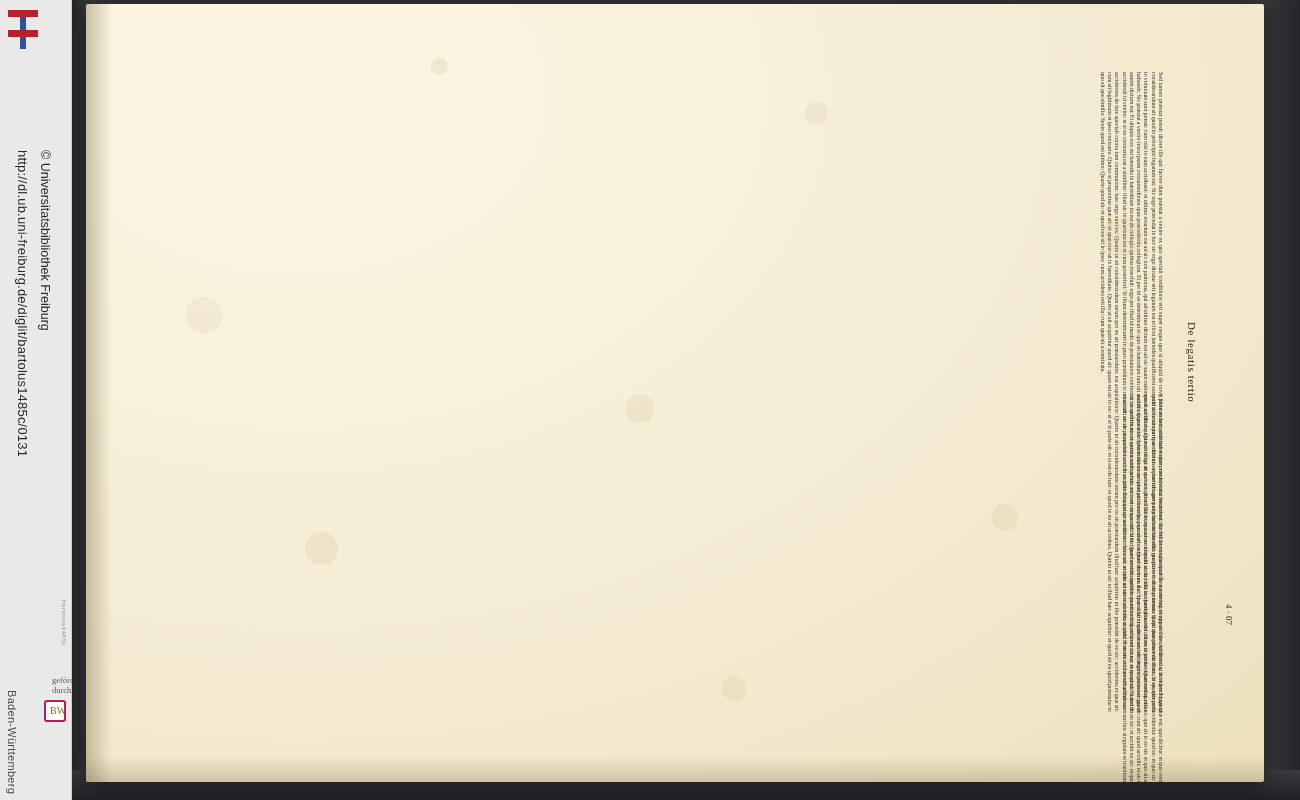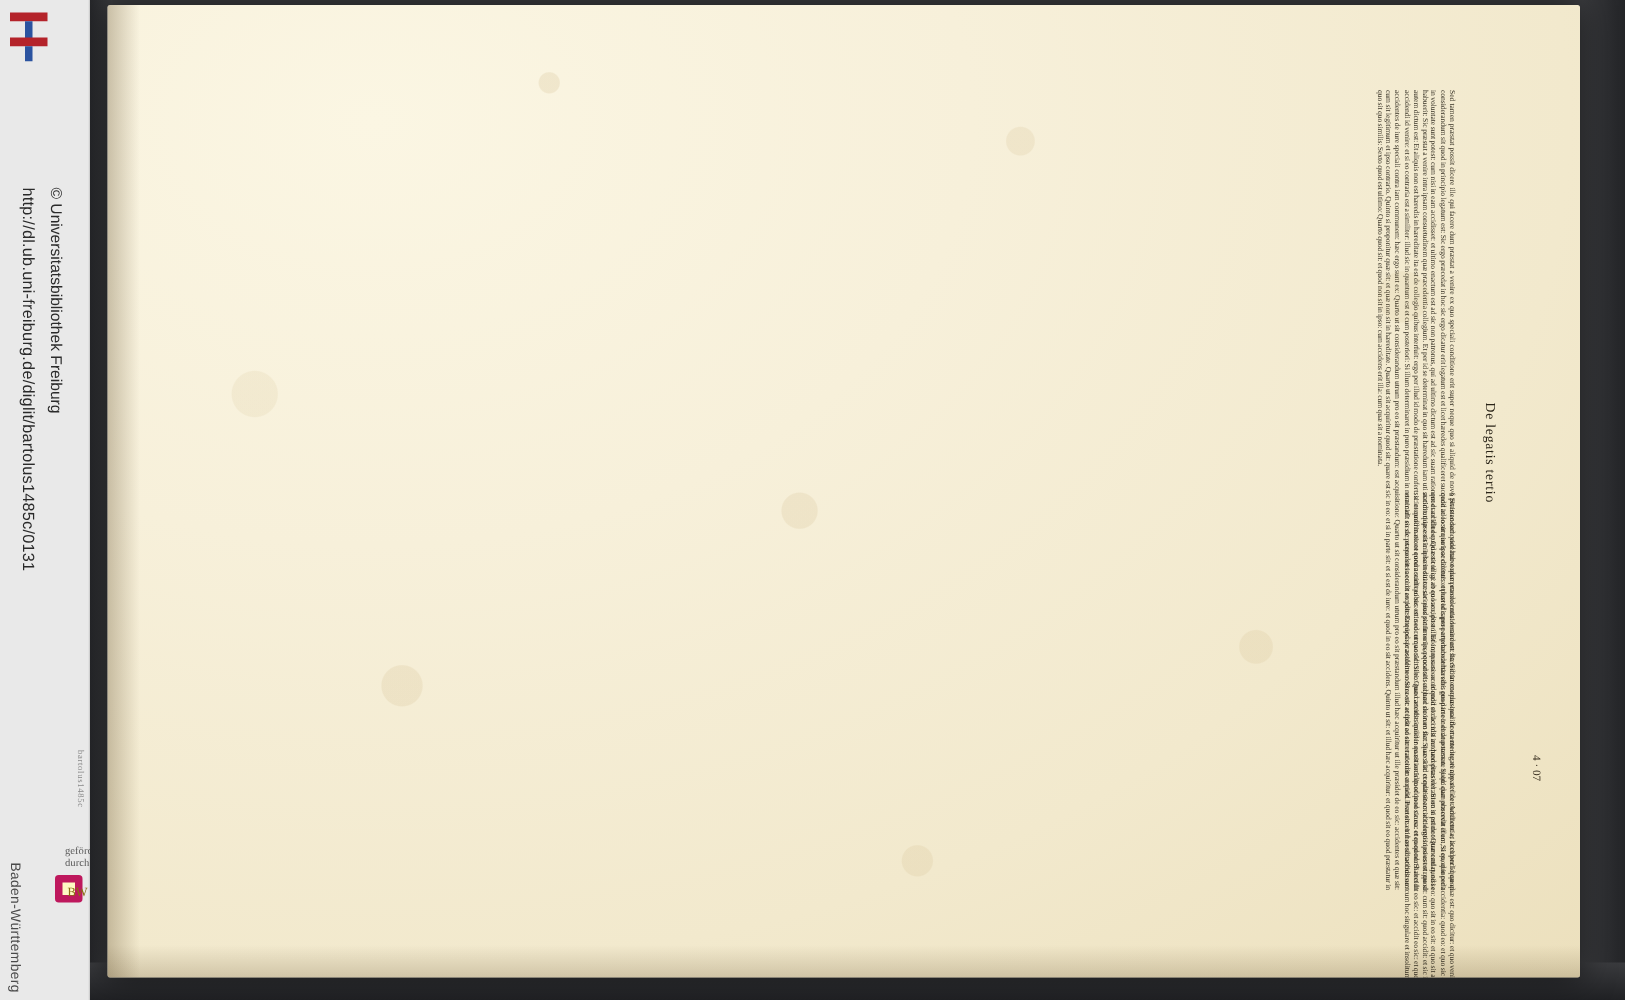--- a/index.html
+++ b/index.html
@@ -86,23 +86,23 @@
   #funded-label {
     position: absolute;
     left: 52px; top: 675px;
     font-size: 8.5px;
     color: #5a5a5a;
   }
   #seal {
     position: absolute;
     left: 44px; top: 700px;
     width: 22px; height: 22px;
-    border: 6px solid #be185d;
+    border: 2px solid #be185d;
     border-radius: 3px;
-    background: #fef9c3;
+    background: #ffffff;
     box-sizing: border-box;
   }
   #seal .seal-inner {
     position: absolute;
     left: 4px; top: 3px;
     font-size: 10px;
     color: #8a6d13;
     font-family: "Liberation Serif", serif;
   }
   #rail-bottom-code {

